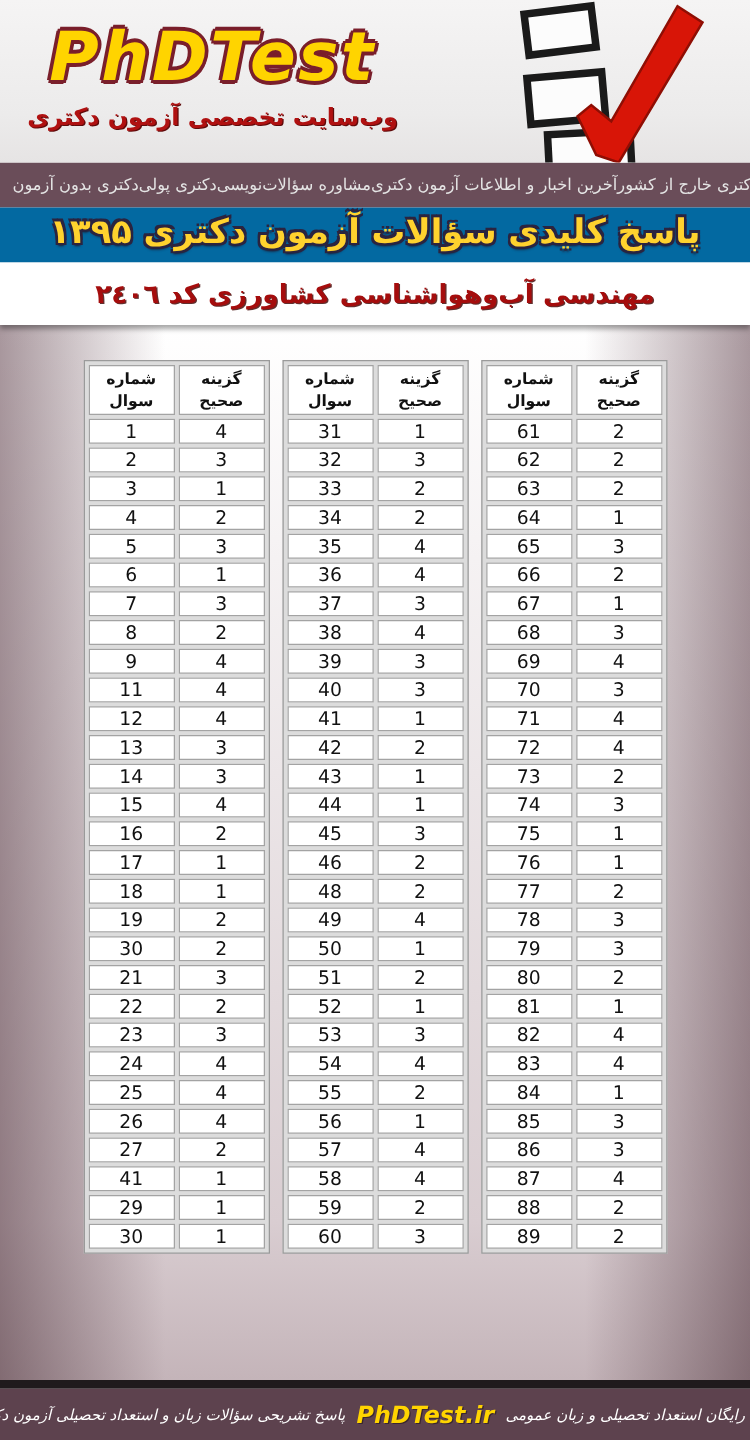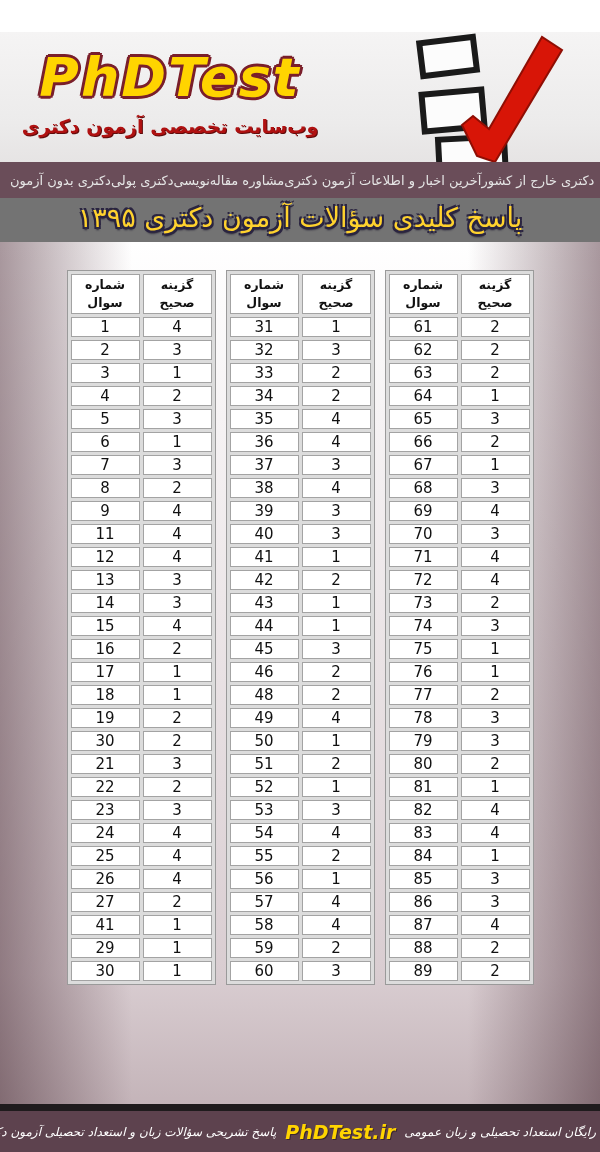--- a/index.html
+++ b/index.html
@@ -1,34 +1,34 @@
 <!DOCTYPE html>
 <html lang="fa"><head>
 <meta charset="utf-8">
 <style>
   * { margin:0; padding:0; box-sizing:border-box; }
   html,body { width:600px; }
   body { font-family:"DejaVu Sans", sans-serif; width:600px; height:1152px; overflow:hidden; background:#fff; }
   .page { width:600px; height:1152px; display:flex; flex-direction:column; }
 
   
-  header { height:130px; background:linear-gradient(180deg,#f5f4f4 0%,#ecebeb 70%,#e6e4e4 100%); display:flex; position:relative;margin-top:32px; }
+  header { height:130px; background:linear-gradient(180deg,#f5f4f4 0%,#ecebeb 70%,#e6e4e4 100%); display:flex; position:relative; }
   .logo-block { width:340px; padding-top:14px; text-align:center; }
   .logo { font-size:54px; font-weight:bold; font-style:italic; letter-spacing:2px; color:#ffd400;
           text-shadow:-2px -2px 0 #7a1f2b, 2px -2px 0 #7a1f2b, -2px 2px 0 #7a1f2b, 2px 2px 0 #7a1f2b,
                       0 3px 0 #7a1f2b, 3px 0 0 #7a1f2b, -3px 0 0 #7a1f2b, 0 -3px 0 #7a1f2b;
           cursor:pointer; }
   .tagline { margin-top:6px; font-size:19px; font-weight:bold; color:#b01111; text-shadow:1px 1px 0 #5f0b0b; direction:rtl; }
   .header-art { position:absolute; right:8px; top:0; width:185px; height:130px; }
 
   
   nav { background:#6a4d59; height:36px; display:flex; align-items:center; justify-content:space-between; padding:0 10px; }
   nav a { color:#e5e5e5; font-size:13px; text-decoration:none; direction:rtl; white-space:nowrap; cursor:pointer; }
-  .title-banner { background:#737373; height:44px; text-align:center; direction:rtl;
-                  font-size:27px; font-weight:normal; color:#ffd22e; line-height:40px;
+  .title-banner { background:#0369a1; height:44px; text-align:center; direction:rtl;
+                  font-size:27px; font-weight:bold; color:#ffd22e; line-height:40px;
                   text-shadow:-2px -2px 0 #2a2440, 2px -2px 0 #2a2440, -2px 2px 0 #2a2440, 2px 2px 0 #2a2440, 0 3px 2px #1d1930; }
 
   
   .subject-banner { background:#fff; height:50px; line-height:50px; text-align:center; direction:rtl;
                     font-size:21px; font-weight:bold; color:#a50d0d; text-shadow:1px 1px 0 #60302f;
                     box-shadow:0 3px 4px rgba(0,0,0,.35); position:relative; z-index:2; }
 
   
   main { flex:1; background-image:linear-gradient(to bottom,#ffffff 0%,#d9cdd1 85%,#c4b4b9 100%),
                                linear-gradient(to right,#a9989e 0%,#ffffff 22%,#ffffff 78%,#a9989e 100%);
@@ -63,27 +63,28 @@
           <rect x="32" y="106" width="66" height="40" transform="rotate(-3 65 126)"></rect>
         </g>
         <path d="M55 93 L70 124 L88 130 L155 18 L135 5 L82 97 L66 84 Z" fill="#d81507" stroke="#8f0e04" stroke-width="2"></path>
       </svg>
     </div>
   </header>
 
   <nav>
     <a>دکتری بدون آزمون</a>
     <a>دکتری پولی</a>
-    <a>مشاوره مقاله‌نویسی</a>
+    <a>مشاوره سؤالات‌نویسی</a>
     <a>آخرین اخبار و اطلاعات آزمون دکتری</a>
     <a>دکتری خارج از کشور</a>
   </nav>
 
   <div class="title-banner">پاسخ کلیدی سؤالات آزمون دکتری ۱۳۹۵</div>
 
+  <div class="subject-banner">مهندسی آب‌وهواشناسی کشاورزی کد ٢٤٠٦</div>
 
   <main>
     <div class="tables" id="tables">
         <table>
           <tbody>
             <tr>
               <th>شماره سوال</th>
               <th>گزینه صحیح</th>
             </tr>
             <tr>

